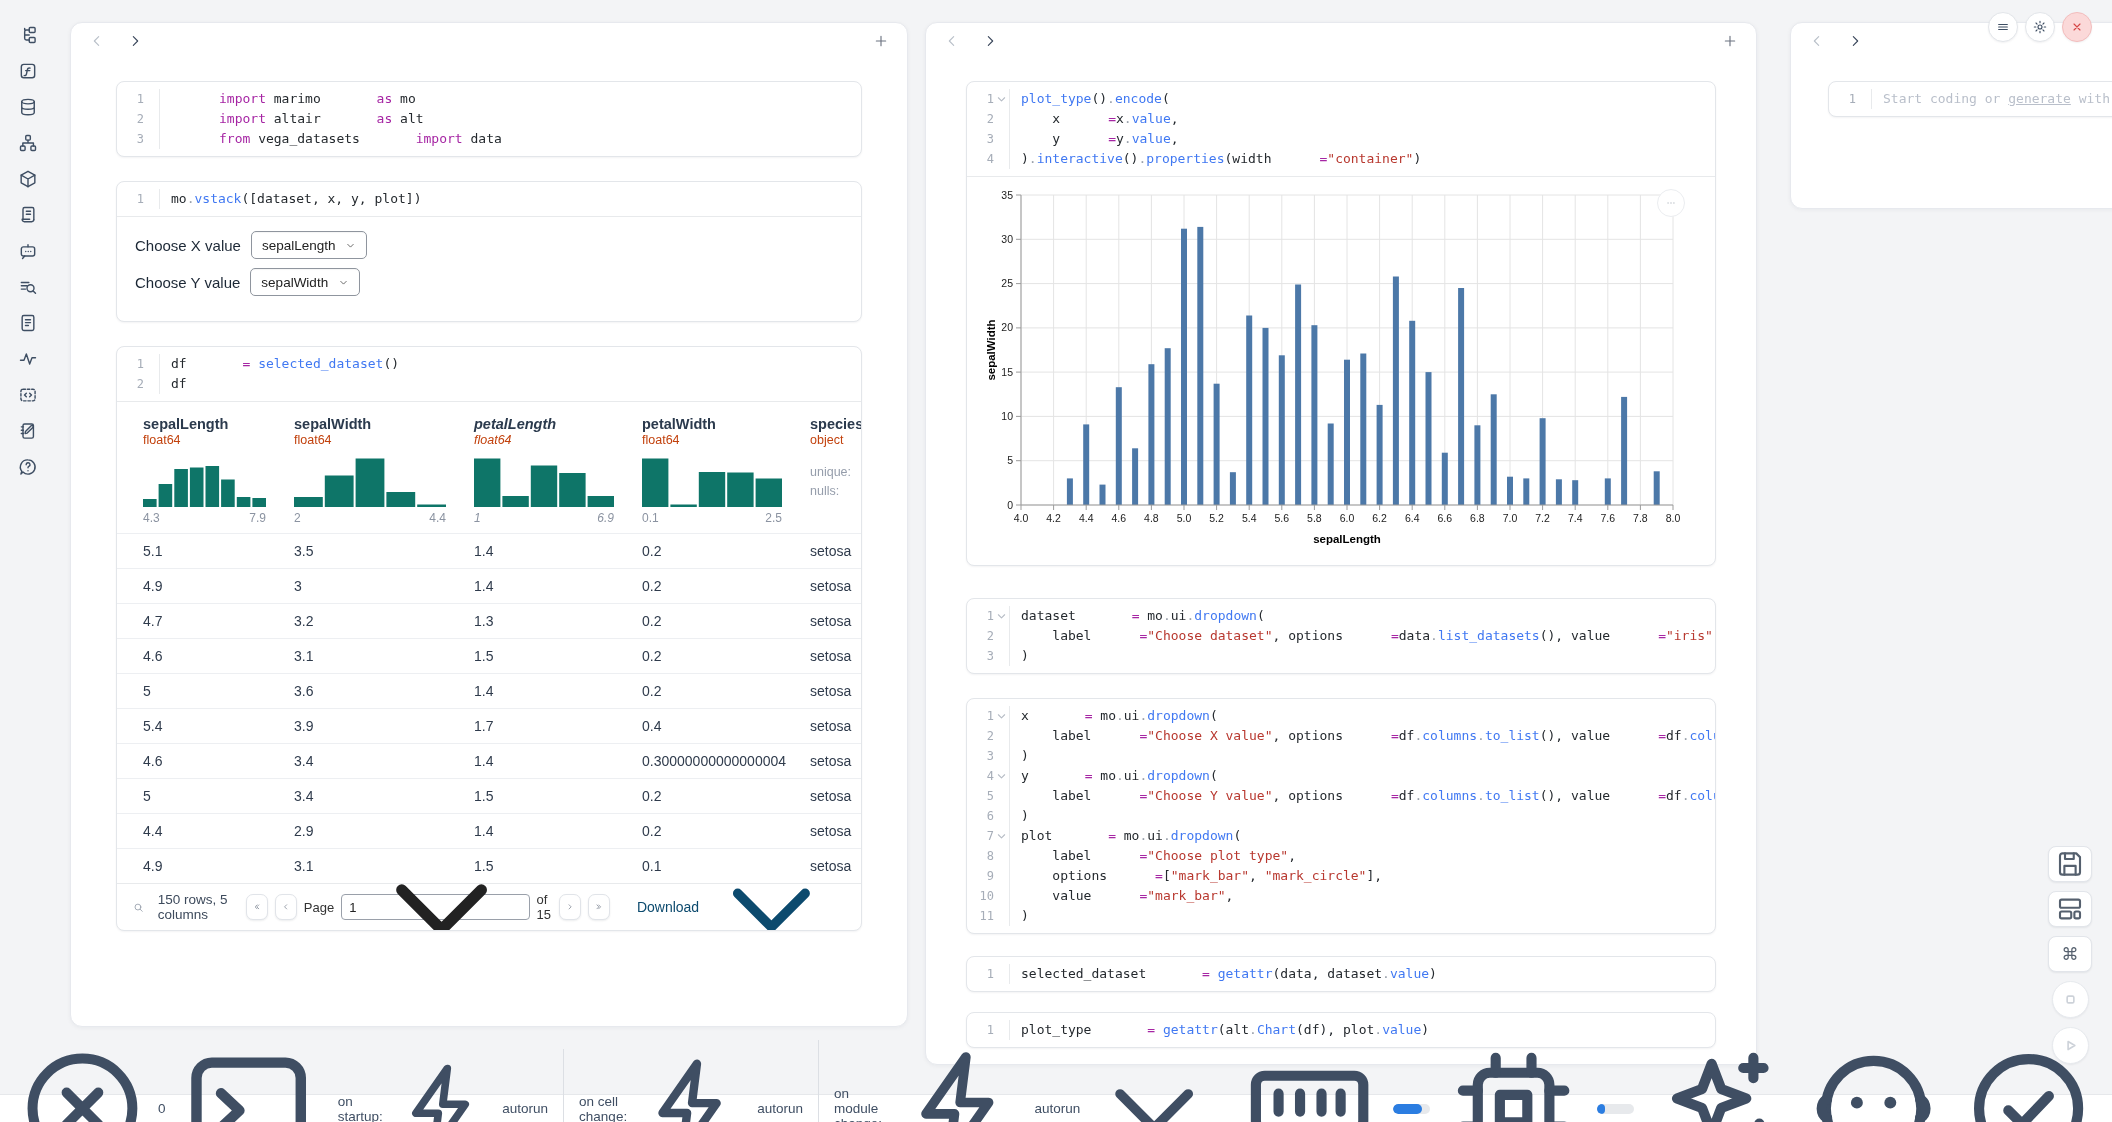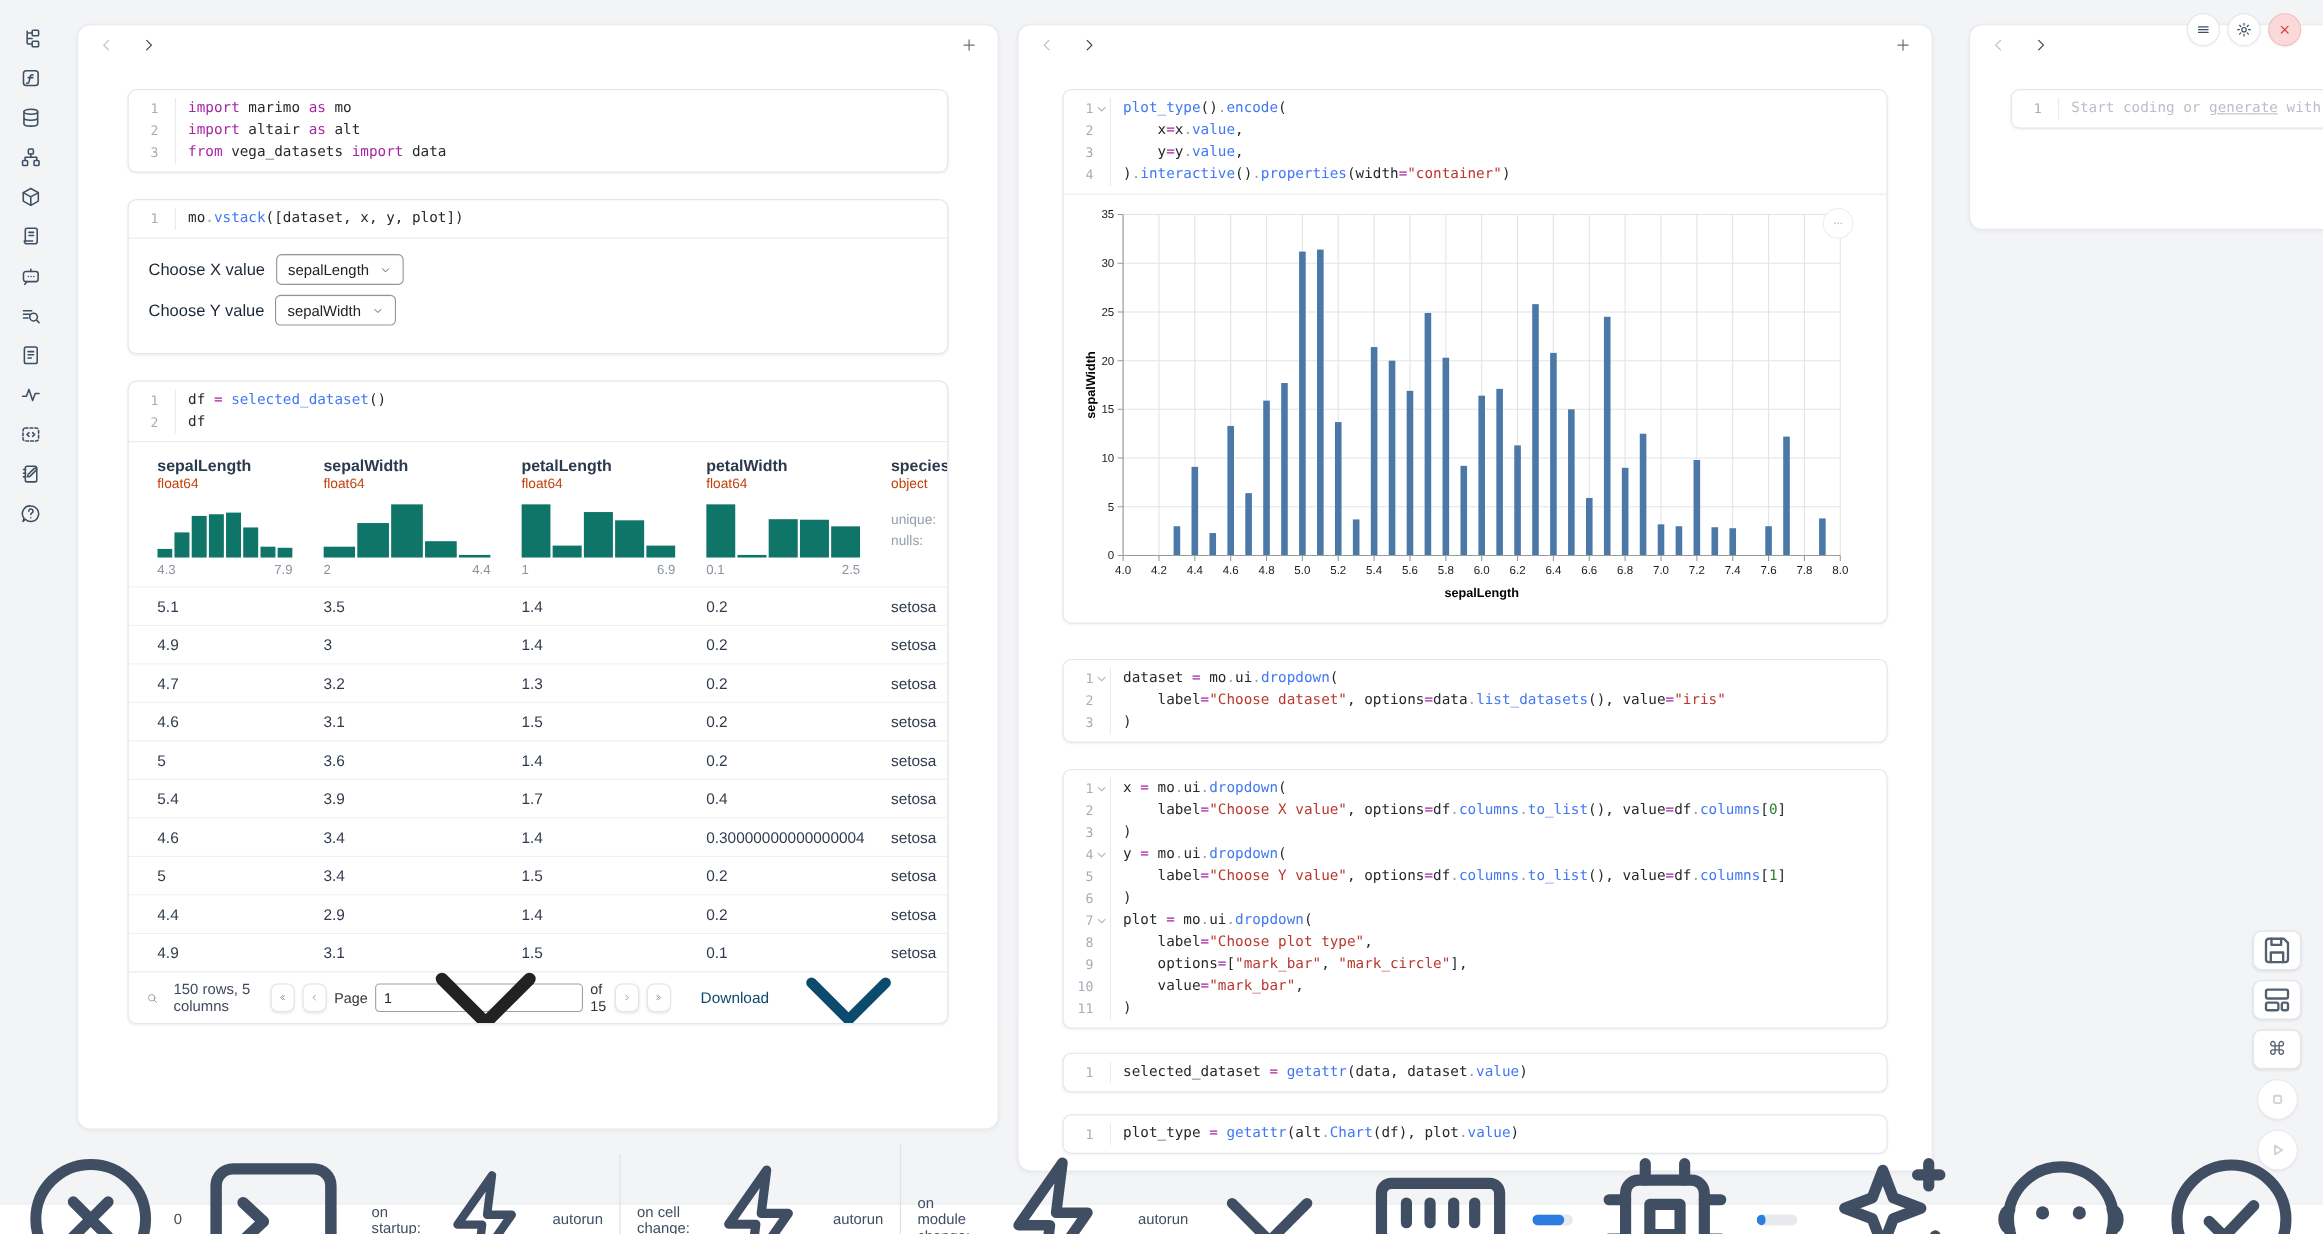--- a/index.html
+++ b/index.html
@@ -25,21 +25,21 @@
 
   
   .card{background:#fff;border:1px solid #e3e6ea;border-radius:8px;box-shadow:0 1px 2px rgba(16,24,40,.05);overflow:hidden;}
   .mb24{margin-bottom:24px;} .mb32{margin-bottom:32px;} .mb22{margin-bottom:22px;} .mb20{margin-bottom:20px;}
   .code-area{padding:7px 0;font-family:"DejaVu Sans Mono",monospace;font-size:13px;line-height:20px;}
   .cl{display:flex;}
   .num{width:27px;text-align:right;color:#a6adb8;font-size:12px;flex:none;}
   .foldslot{width:15px;flex:none;display:flex;align-items:center;justify-content:center;color:#b6bcc5;}
   .foldslot svg{width:9px;height:9px;}
   .cd{flex:1;border-left:1px solid #e8eaec;padding-left:11px;white-space:pre;color:#24292e;}
-  .tok-kw{color:#a626a4;} .tok-fn{color:#4078f2;} .tok-st{color:#b8382f;}
+  .tok-kw{color:#a626a4;margin-left:48px;} .tok-fn{color:#4078f2;} .tok-st{color:#b8382f;}
   .tok-nm{color:#2f7d32;} .tok-pl{color:#24292e;} .tok-dt{color:#9aa1ab;}
   .cell-output{border-top:1px solid #e8eaec;}
 
   
   #controls-mount{padding:14px 18px 16px;}
   .ctl-row{display:flex;align-items:center;gap:10px;margin-bottom:9px;height:28px;}
   .ctl-label{font-size:15px;color:#1c2836;}
   .sel{display:inline-flex;align-items:center;gap:10px;border:1px solid #8f959e;border-radius:5px;height:26px;padding:0 10px;
        font-size:13.5px;color:#222;background:#fff;box-shadow:inset 0 1px 1px rgba(0,0,0,.04);cursor:pointer;}
   .sel-wide{width:232px;justify-content:space-between;box-sizing:border-box;}
@@ -344,21 +344,21 @@
                     <rect x="30.8" y="18.5" width="28.8" height="31.5"></rect>
                     <rect x="61.6" y="1.5" width="28.8" height="48.5"></rect>
                     <rect x="92.4" y="35.0" width="28.8" height="15.0"></rect>
                     <rect x="123.2" y="47.5" width="28.8" height="2.5"></rect>
                   </svg></div>
                 <div class="th-range" style="width:152px">
                   <span>2</span>
                   <span>4.4</span>
                 </div>
               </div>
-              <div class="th" style="width: 168px;">
+              <div class="th" style="width: 168px; font-style: italic;">
                 <div class="th-name">petalLength</div>
                 <div class="th-type">float64</div>
                 <div class="th-hist"><svg width="140" height="50" fill="#0e7568">
                     <rect x="0.0" y="1.5" width="26.4" height="48.5"></rect>
                     <rect x="28.4" y="39.0" width="26.4" height="11.0"></rect>
                     <rect x="56.8" y="8.5" width="26.4" height="41.5"></rect>
                     <rect x="85.2" y="16.0" width="26.4" height="34.0"></rect>
                     <rect x="113.6" y="39.0" width="26.4" height="11.0"></rect>
                   </svg></div>
                 <div class="th-range" style="width:140px">

